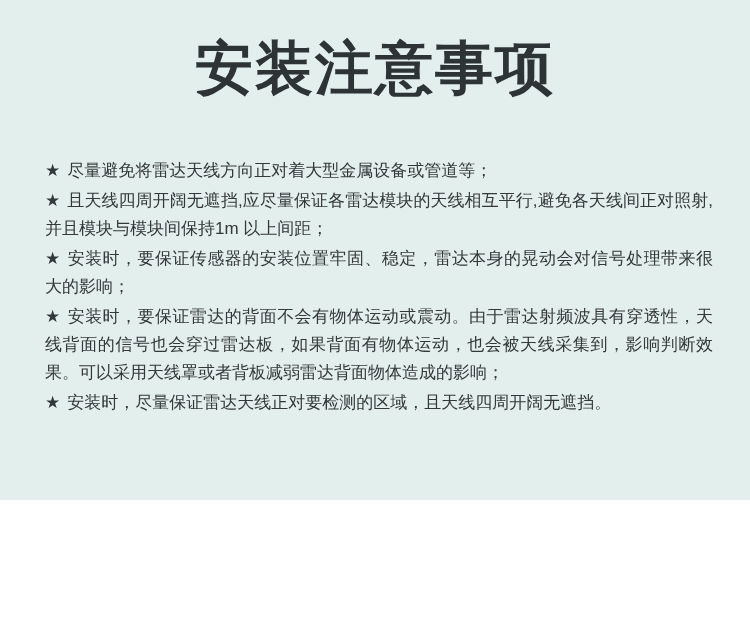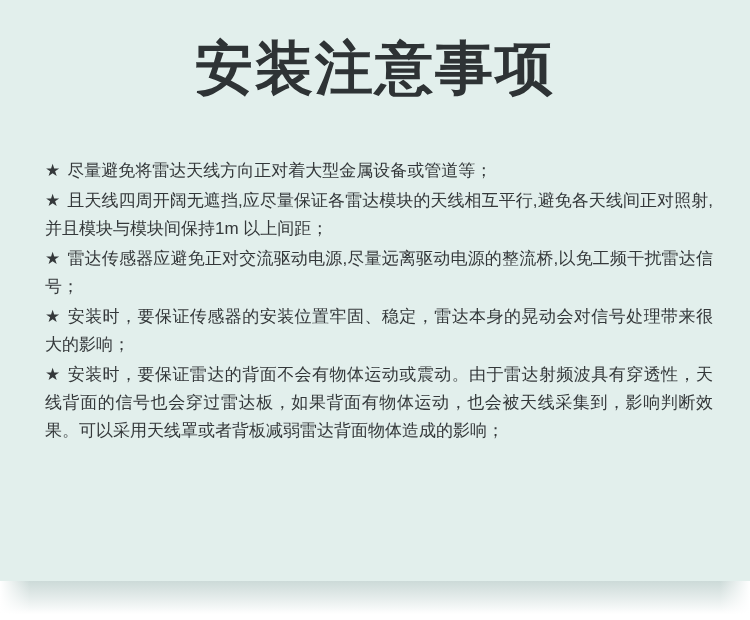--- a/index.html
+++ b/index.html
@@ -4,21 +4,21 @@
 <style>
   * { margin: 0; padding: 0; box-sizing: border-box; }
   html, body { background: #ffffff; }
   body {
     font-family: "Liberation Sans", "DejaVu Sans", sans-serif;
     width: 750px;
   }
   .screen {
     position: relative;
     width: 750px;
-    height: 620px;
+    height: 500px;
     background: #ffffff;
     overflow: hidden;
   }
   .panel {
     position: absolute;
     top: 0; left: 0;
     width: 750px;
     height: 581px;
     background: #e2efec;
   }
@@ -62,19 +62,19 @@
 </style>
 </head>
 <body>
 
 <div class="screen">
   <div class="panel">
     <h1 class="page-title">安装注意事项</h1>
     <div class="notice-list">
       <p class="notice"><span class="star">★</span><span>尽量避免将雷达天线方向正对着大型金属设备或管道等；</span></p>
       <p class="notice"><span class="star">★</span><span>且天线四周开阔无遮挡,应尽量保证各雷达模块的天线相互平行,避免各天线间正对照射,并且模块与模块间保持1m 以上间距；</span></p>
-      <p class="notice"><span class="star">★</span><span>雷达传感器应避免正对交流驱动电源,尽量远离驱动电源的整流桥,以免工频干扰雷达信号；</span></p>
       <p class="notice"><span class="star">★</span><span>安装时，要保证传感器的安装位置牢固、稳定，雷达本身的晃动会对信号处理带来很大的影响；</span></p>
       <p class="notice"><span class="star">★</span><span>安装时，要保证雷达的背面不会有物体运动或震动。由于雷达射频波具有穿透性，天线背面的信号也会穿过雷达板，如果背面有物体运动，也会被天线采集到，影响判断效果。可以采用天线罩或者背板减弱雷达背面物体造成的影响；</span></p>
+      <p class="notice"><span class="star">★</span><span>安装时，尽量保证雷达天线正对要检测的区域，且天线四周开阔无遮挡。</span></p>
     </div>
   </div>
   <div class="bottom-fade"></div>
 </div>
 
 </body></html>

